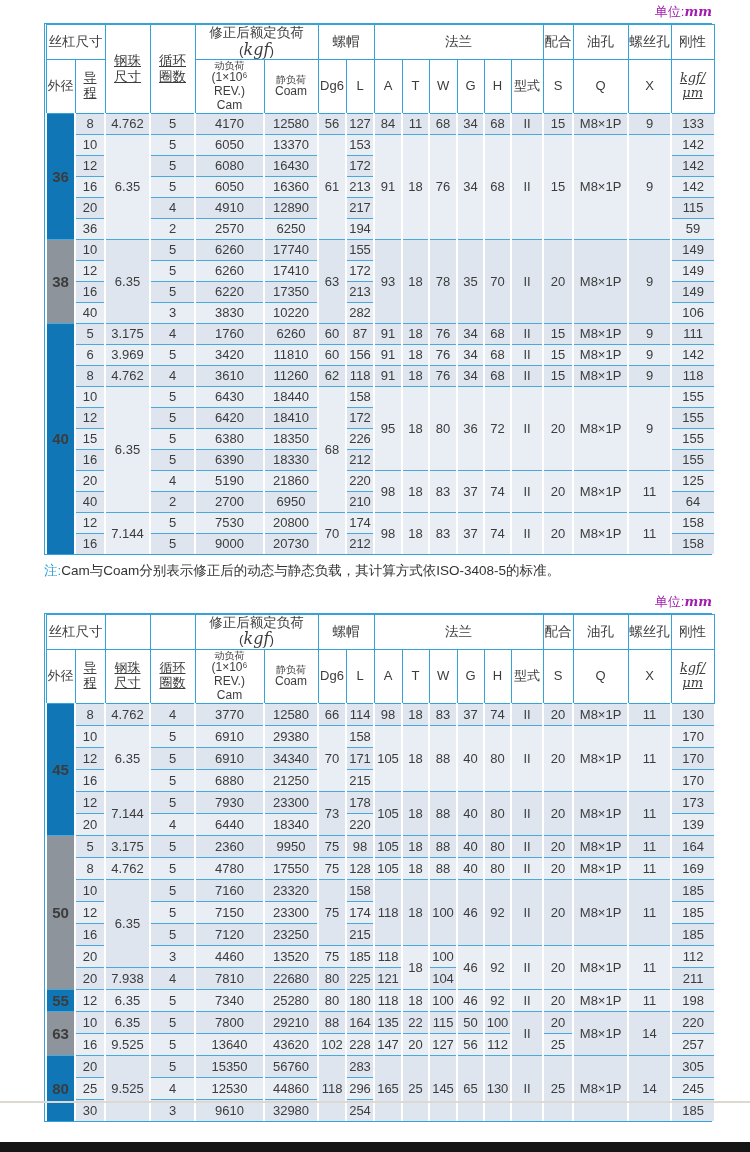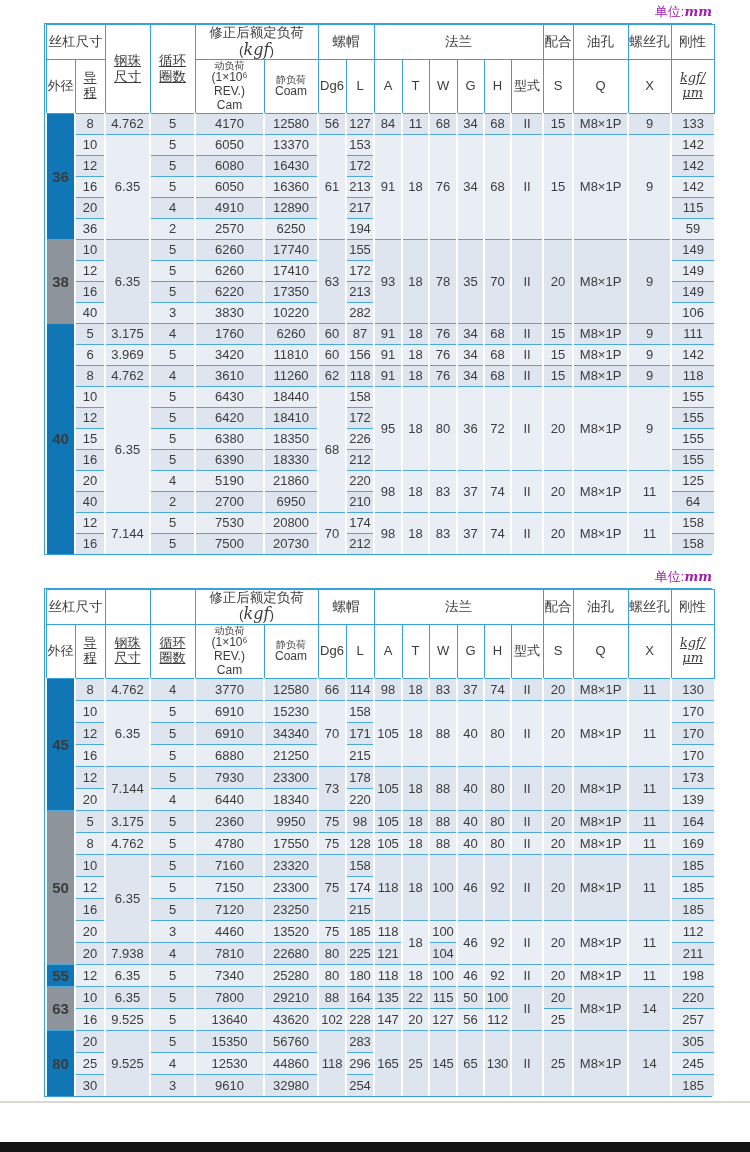--- a/index.html
+++ b/index.html
@@ -364,28 +364,31 @@
               <td class="c11" rowspan="2">74</td>
               <td class="c12" rowspan="2">II</td>
               <td class="c13" rowspan="2">20</td>
               <td class="c14" rowspan="2">M8×1P</td>
               <td class="c15" rowspan="2">11</td>
               <td class="c16">158</td>
             </tr>
             <tr class="rA">
               <td class="c0">16</td>
               <td class="c2">5</td>
-              <td class="c3">7500</td>
+              <td class="c3">9000</td>
               <td class="c4">20730</td>
               <td class="c6">212</td>
               <td class="c16">158</td>
             </tr>
           </tbody>
         </table>
       </div>
+    <div class="note">
+      <span class="np">注:</span><span>Cam与Coam分别表示修正后的动态与静态负载，其计算方式依ISO-3408-5的标准。</span>
+    </div>
     <div class="unit-row second">
       <span>单位:</span><span class="u-val">mm</span>
     </div>
     <div id="table2" class="tbl-wrap">
         <table class="spec">
           <colgroup>
             <col style="width: 29px;">
             <col style="width: 30px;">
             <col style="width: 45px;">
             <col style="width: 45px;">
@@ -468,21 +471,21 @@
               <td class="c13">20</td>
               <td class="c14">M8×1P</td>
               <td class="c15">11</td>
               <td class="c16">130</td>
             </tr>
             <tr class="rB">
               <td class="c0">10</td>
               <td class="c1" rowspan="3">6.35</td>
               <td class="c2">5</td>
               <td class="c3">6910</td>
-              <td class="c4">15230</td>
+              <td class="c4">29380</td>
               <td class="c5" rowspan="3">70</td>
               <td class="c6">158</td>
               <td class="c7" rowspan="3">105</td>
               <td class="c8" rowspan="3">18</td>
               <td class="c9" rowspan="3">88</td>
               <td class="c10" rowspan="3">40</td>
               <td class="c11" rowspan="3">80</td>
               <td class="c12" rowspan="3">II</td>
               <td class="c13" rowspan="3">20</td>
               <td class="c14" rowspan="3">M8×1P</td>

